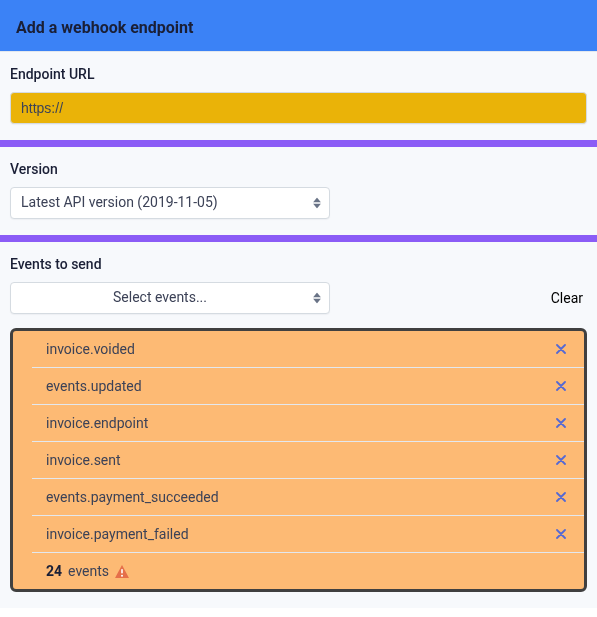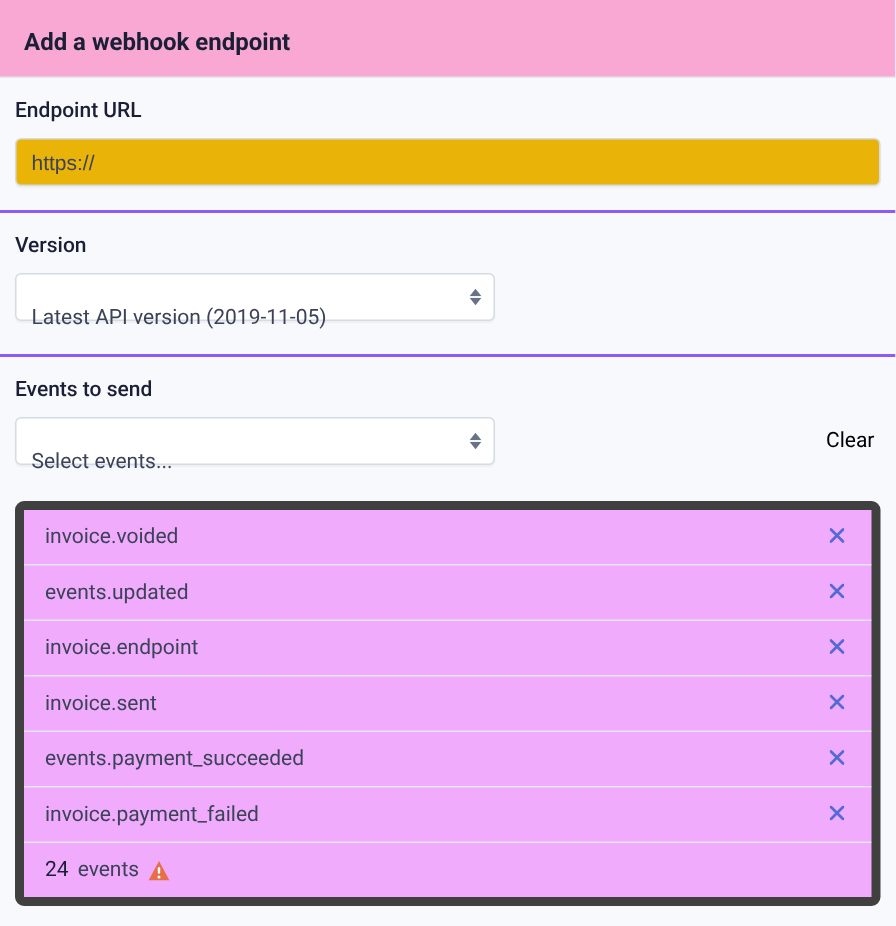--- a/index.html
+++ b/index.html
@@ -7,32 +7,32 @@
     margin: 0;
     font-family: -apple-system, BlinkMacSystemFont, "Segoe UI", Roboto, sans-serif;
     font-size: 14px;
     color: #1a1f36;
     background: #f7f9fc;
     width: 597px;
   }
   .modal { padding: 0; }
   .header {
     padding: 18px 16px 14px 16px;
-    background: #f9a8d4;
+    background: #3b82f6;
     border-bottom: 1px solid #e3e8ee;
   }
   .header h1 {
     margin: 0;
     font-size: 16px;
     font-weight: 700;
     color: #1a1f36;
   }
   .section {
     padding: 14px 10px 16px 10px;
-    border-bottom: 2px solid #8b5cf6;
+    border-bottom: 7px solid #8b5cf6;
   }
   .section-label {
     font-size: 14px;
     font-weight: 500;
     color: #1a1f36;
     margin: 0 0 10px 0;
   }
   .text-input {
     width: 100%;
     height: 32px;
@@ -46,54 +46,56 @@
   }
   .select-box {
     position: relative;
     display: inline-block;
     width: 320px;
     height: 32px;
     background: #fff;
     border: 1px solid #d5dbe1;
     border-radius: 4px;
     box-shadow: 0 1px 1px rgba(60,66,87,0.05);
-    padding: 21px 30px 6px 10px;
+    padding: 6px 30px 6px 10px;
     font-size: 14px;
     color: #3c4257;
     cursor: pointer;
   }
   .select-caret {
     position: absolute;
     right: 8px;
     top: 50%;
     transform: translateY(-50%);
     color: #697386;
     font-size: 11px;
     line-height: 6px;
     display: flex;
     flex-direction: column;
     gap: 1px;
   }
   .events-row {
     display: flex;
     align-items: center;
     justify-content: space-between;
-    margin-bottom: 24px;
+    margin-bottom: 14px;
+    text-align: center;
   }
   .clear-link {
     color: #000000;
     font-size: 14px;
     cursor: pointer;
     padding-right: 4px;
   }
   .event-list {
-    border: 6px solid #404040;
+    border: 3px solid #404040;
     border-radius: 6px;
-    background: #f0abfc;
+    background: #fdba74;
     overflow: hidden;
+    padding-left: 19px;
   }
   .event-item {
     display: flex;
     align-items: center;
     justify-content: space-between;
     padding: 8px 14px;
     font-size: 14px;
     color: #3c4257;
     border-bottom: 1px solid #e3e8ee;
   }
@@ -105,21 +107,21 @@
     padding: 2px 4px;
   }
   .footer-count {
     display: flex;
     align-items: center;
     gap: 6px;
     padding: 10px 14px;
     font-size: 14px;
     color: #3c4257;
   }
-  .footer-count .n { font-weight: 400; color: #1a1f36; }
+  .footer-count .n { font-weight: 700; color: #1a1f36; }
   .warn-icon { color: #e56f4a; display: inline-flex; }
   .actions {
     display: flex;
     justify-content: flex-end;
     gap: 10px;
     padding: 16px 16px 20px 16px;
     background: #fff;
   }
   .btn {
     height: 32px;

